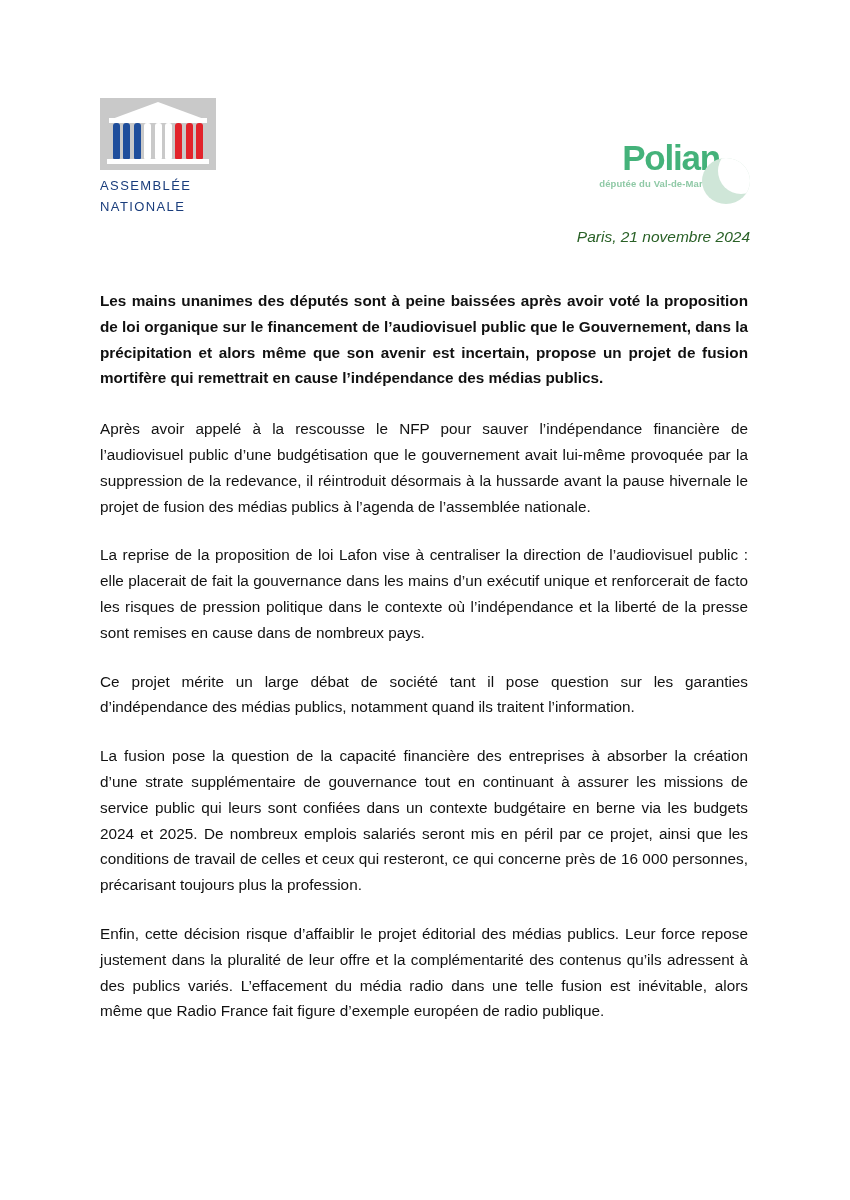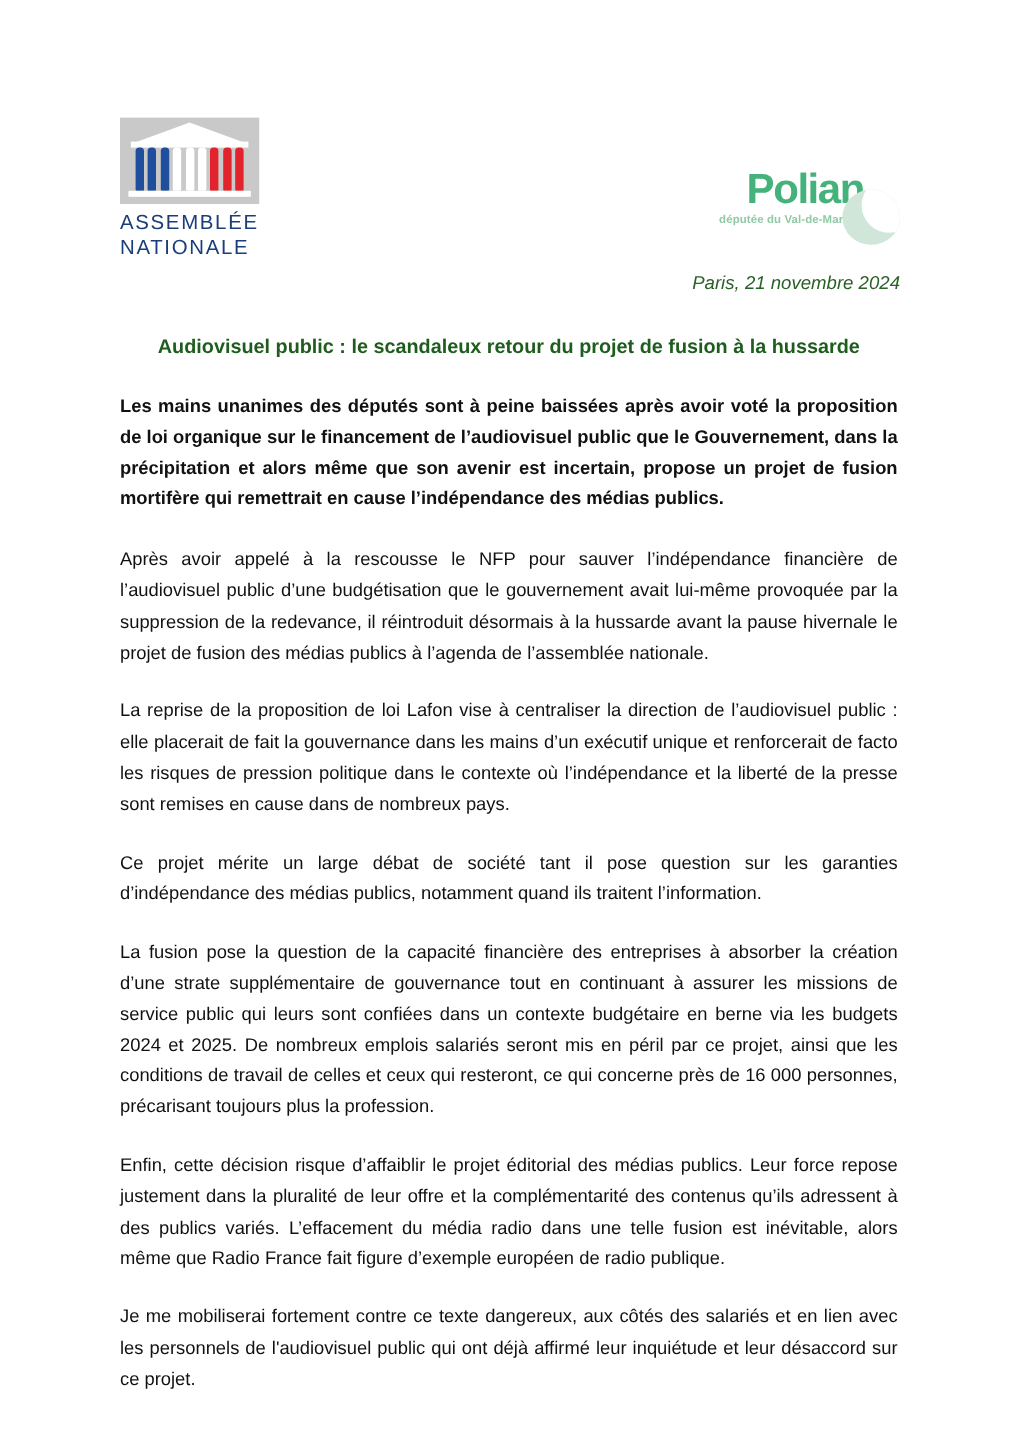--- a/index.html
+++ b/index.html
@@ -83,21 +83,21 @@
     position: absolute;
     left: 7px;
     bottom: 6px;
     width: 102px;
     height: 5px;
     background: #ffffff;
   }
   .an-wordmark {
     margin-top: 5px;
     font-family: "Liberation Sans", sans-serif;
-    font-size: 17px;
+    font-size: 13px;
     line-height: 21px;
     letter-spacing: 1.4px;
     color: #1a3d7c;
     font-weight: 400;
     text-align: left;
   }
 
   
   .stp-logo {
     position: absolute;
@@ -247,25 +247,23 @@
       </div>
       <div class="stp-sub">députée du Val-de-Marne</div>
       <div class="stp-swoosh"></div>
     </div>
   </div>
 
   <div class="dateline">Paris, 21 novembre 2024</div>
 
   <div class="content">
 
-    <h1 class="doc-title">Audiovisuel public : le scandaleux retour du projet de fusion à la hussarde</h1>
 
     <p class="para lead">Les mains unanimes des députés sont à peine baissées après avoir voté la proposition de loi organique sur le financement de l’audiovisuel public que le Gouvernement, dans la précipitation et alors même que son avenir est incertain, propose un projet de fusion mortifère qui remettrait en cause l’indépendance des médias publics.</p>
     <p class="para">Après avoir appelé à la rescousse le NFP pour sauver l’indépendance financière de l’audiovisuel public d’une budgétisation que le gouvernement avait lui-même provoquée par la suppression de la redevance, il réintroduit désormais à la hussarde avant la pause hivernale le projet de fusion des médias publics à l’agenda de l’assemblée nationale.</p>
     <p class="para">La reprise de la proposition de loi Lafon vise à centraliser la direction de l’audiovisuel public : elle placerait de fait la gouvernance dans les mains d’un exécutif unique et renforcerait de facto les risques de pression politique dans le contexte où l’indépendance et la liberté de la presse sont remises en cause dans de nombreux pays.</p>
     <p class="para">Ce projet mérite un large débat de société tant il pose question sur les garanties d’indépendance des médias publics, notamment quand ils traitent l’information.</p>
     <p class="para">La fusion pose la question de la capacité financière des entreprises à absorber la création d’une strate supplémentaire de gouvernance tout en continuant à assurer les missions de service public qui leurs sont confiées dans un contexte budgétaire en berne via les budgets 2024 et 2025. De nombreux emplois salariés seront mis en péril par ce projet, ainsi que les conditions de travail de celles et ceux qui resteront, ce qui concerne près de 16 000 personnes, précarisant toujours plus la profession.</p>
     <p class="para">Enfin, cette décision risque d’affaiblir le projet éditorial des médias publics. Leur force repose justement dans la pluralité de leur offre et la complémentarité des contenus qu’ils adressent à des publics variés. L’effacement du média radio dans une telle fusion est inévitable, alors même que Radio France fait figure d’exemple européen de radio publique.</p>
-    <p class="para">Je me mobiliserai fortement contre ce texte dangereux, aux côtés des salariés et en lien avec les personnels de l'audiovisuel public qui ont déjà affirmé leur inquiétude et leur désaccord sur ce projet.</p>
 
   </div>
 
 </div>
 
 </body></html>

